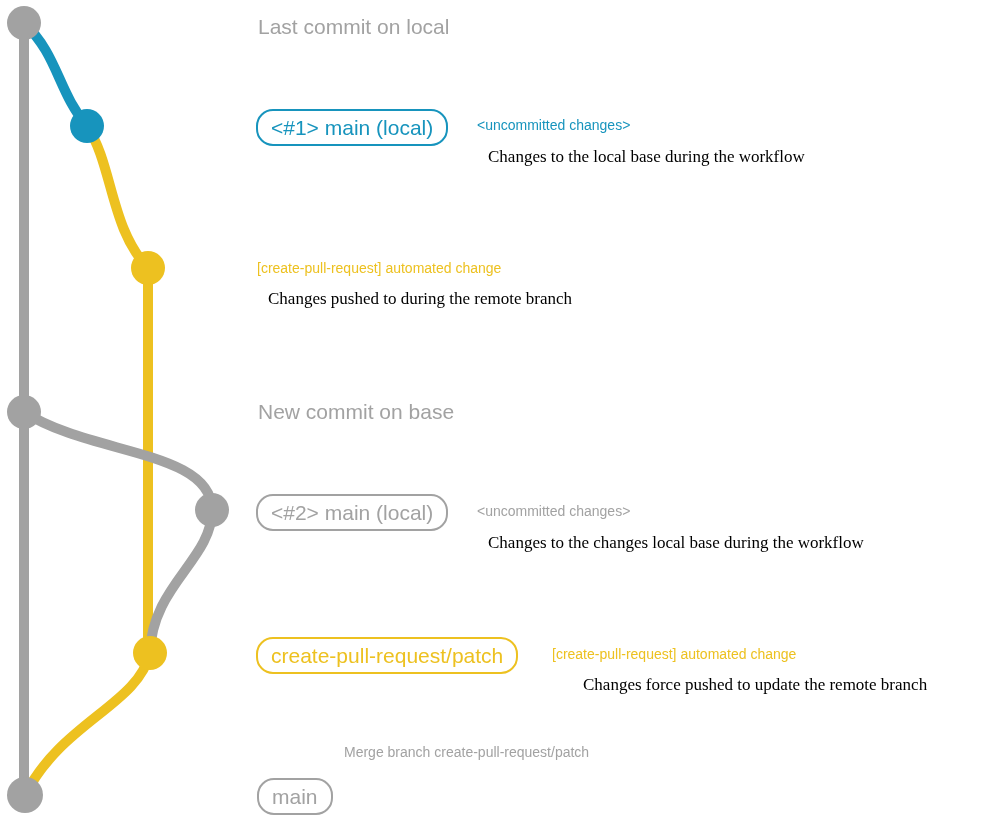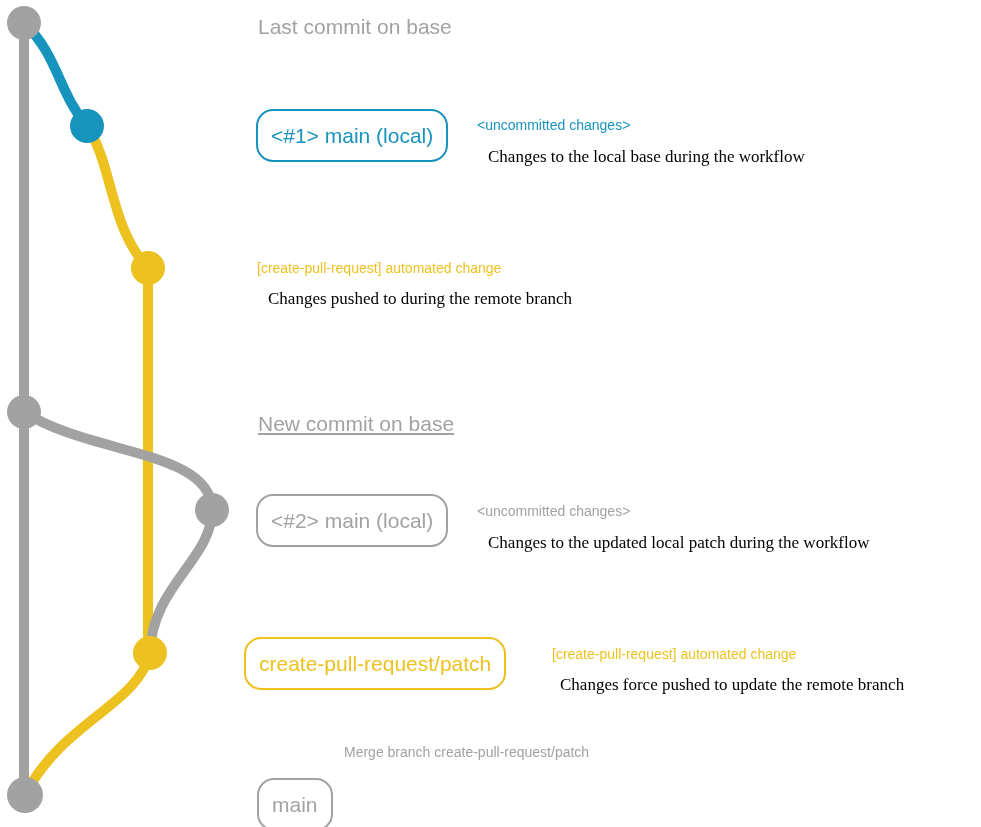--- a/index.html
+++ b/index.html
@@ -29,21 +29,21 @@
   .hdr {
     position: absolute;
     font-size: 21px; line-height: 25px;
     color: var(--gray);
     white-space: nowrap;
   }
   .badge {
     position: absolute;
     border: 2px solid;
     border-radius: 17px;
-    padding: 12px 13px;
+    padding: 4px 13px;
     font-size: 21px; line-height: 25px;
     white-space: nowrap;
     background: #ffffff;
   }
   .b-teal   { color: var(--teal);   border-color: var(--teal); }
   .b-gray   { color: var(--gray);   border-color: var(--gray); }
   .b-yellow { color: var(--yellow); border-color: var(--yellow); }
   .title {
     position: absolute;
     font-size: 14px; line-height: 25px;
@@ -78,33 +78,33 @@
 
   <circle class="node n-gray" cx="24" cy="23" r="17"></circle>
   <circle class="node n-teal" cx="87" cy="126" r="17"></circle>
   <circle class="node n-yellow" cx="148" cy="268" r="17"></circle>
   <circle class="node n-gray" cx="24" cy="412" r="17"></circle>
   <circle class="node n-gray" cx="212" cy="510" r="17"></circle>
   <circle class="node n-yellow" cx="150" cy="653" r="17"></circle>
   <circle class="node n-gray" cx="25" cy="795" r="18"></circle>
 </svg>
 
-<div class="hdr" style="left:258px; top:14px;">Last commit on base</div>
+<div class="hdr" style="left:258px; top:14px;">Last commit on local</div>
 
 <div class="badge b-teal" style="left:256px; top:109px;">&lt;#1&gt; main (local)</div>
 <div class="title t-teal" style="left:477px; top:113px;">&lt;uncommitted changes&gt;</div>
 <div class="desc" style="left:488px; top:145px;">Changes to the local base during the workflow</div>
 
 <div class="title t-yellow" style="left:257px; top:256px;">[create-pull-request] automated change</div>
 <div class="desc" style="left:268px; top:287px;">Changes pushed to during the remote branch</div>
 
-<div class="hdr" style="left:258px; top:411px;text-decoration:underline;">New commit on base</div>
+<div class="hdr" style="left:258px; top:399px;">New commit on base</div>
 
 <div class="badge b-gray" style="left:256px; top:494px;">&lt;#2&gt; main (local)</div>
 <div class="title t-gray" style="left:477px; top:499px;">&lt;uncommitted changes&gt;</div>
-<div class="desc" style="left:488px; top:531px;">Changes to the updated local patch during the workflow</div>
+<div class="desc" style="left:488px; top:531px;">Changes to the changes local base during the workflow</div>
 
-<div class="badge b-yellow" style="left:244px; top:637px;text-align:right;">create-pull-request/patch</div>
+<div class="badge b-yellow" style="left:256px; top:637px;text-align:right;">create-pull-request/patch</div>
 <div class="title t-yellow" style="left:552px; top:642px;">[create-pull-request] automated change</div>
-<div class="desc" style="left:560px; top:673px;">Changes force pushed to update the remote branch</div>
+<div class="desc" style="left:583px; top:673px;">Changes force pushed to update the remote branch</div>
 
 <div class="badge b-gray" style="left:257px; top:778px;text-align:right;">main</div>
 <div class="title t-gray" style="left:344px; top:740px;">Merge branch create-pull-request/patch</div>
 
 </body></html>

